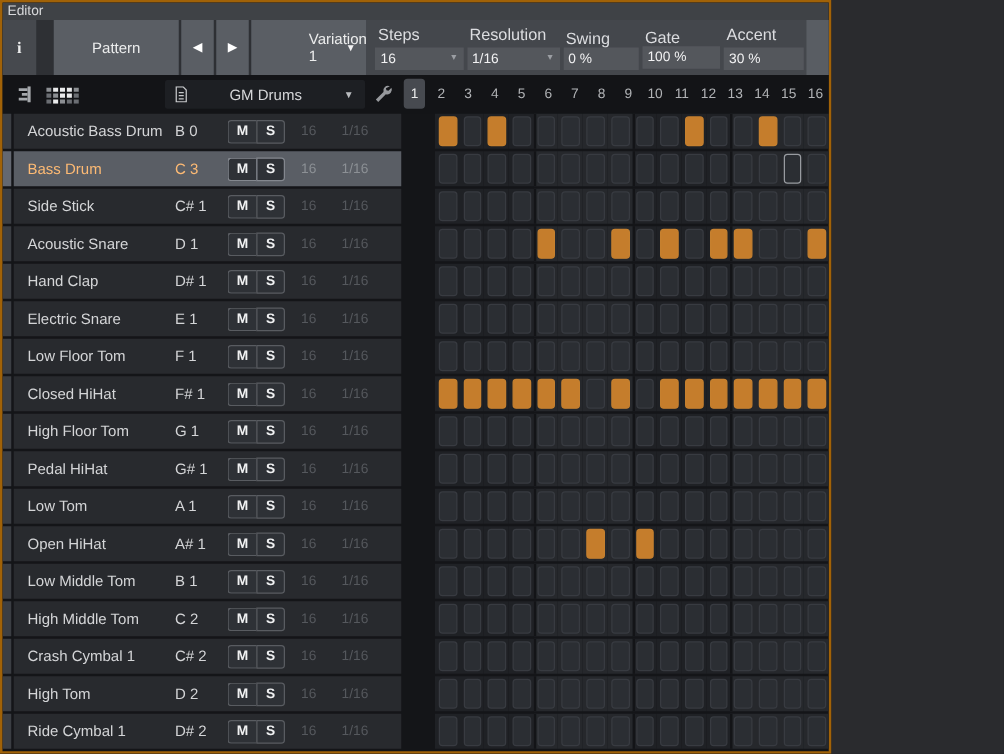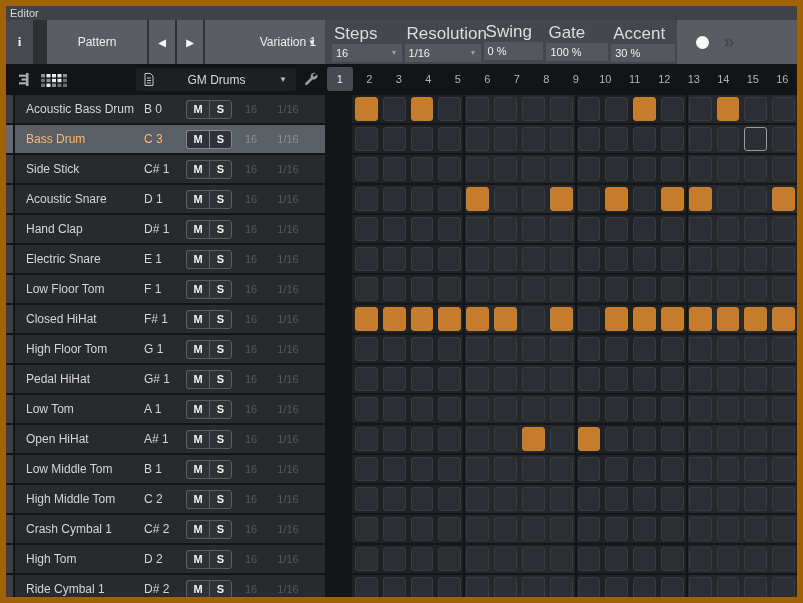--- a/index.html
+++ b/index.html
@@ -1,37 +1,37 @@
 <!DOCTYPE html>
 <html><head>
 <meta charset="utf-8">
 <style>
   html,body { margin:0; padding:0; background:#2a2b2e; }
   .window {
-    width:803px; height:603px; box-sizing:border-box;
-    border:6px solid #a16207; background:#141518;
+    width:665px; height:603px; box-sizing:border-box;
+    border:2px solid #a16207; background:#141518;
     font-family:"Liberation Sans","DejaVu Sans",sans-serif;
     overflow:hidden; position:relative;
   }
   
   .titlebar { height:14px; background:#3f4246; color:#d8d9db; font-size:11px; line-height:14px; padding-left:4px; }
 
   
   .toolbar { height:44px; display:flex; background:#2e3034; }
   .tb-left { width:319px; display:flex; background:#2e3034; }
   .btn { background:#5a5e64; color:#eceded; font-size:12px; display:flex; align-items:center; justify-content:center; margin-right:2px; cursor:default; }
   .btn-info { width:27px; background:#46494e; font-weight:bold; font-size:13px; font-family:"Liberation Serif",serif; }
   .btn-pattern { width:100px;margin-left:12px; }
   .btn-arrow { width:26px; font-size:10px; color:#ffffff; }
   .btn-variation { flex:1; position:relative; margin-right:0;padding-left:46px; }
   .btn-variation .dd { position:absolute; right:9px; top:50%; transform:translateY(-50%); font-size:8px; color:#f2f2f3; }
 
   .tb-params { width:352px; background:#44474c; display:flex; box-sizing:border-box; padding:3px 2px 4px 7px; }
   .param { display:flex; flex-direction:column; justify-content:space-between; margin-right:3px; }
-  .param-label { font-size:17px; color:#dcdde0; padding:1px 0 0 2px; white-space:nowrap; }
+  .param-label { font-size:13px; color:#dcdde0; padding:1px 0 0 2px; white-space:nowrap; }
   .param-value { height:18px; background:#54575c; color:#f2f2f3; font-size:11px; line-height:18px; padding-left:4px; display:flex; align-items:center; }
   .param-value .dd { margin-left:auto; font-size:7px; color:#9b9ea3; padding-right:4px; }
   .p-steps { width:72px; } .p-res { width:76px; } .p-swing { width:62px;justify-content:flex-end; } .p-gate { width:64px;justify-content:center; } .p-accent { width:66px; margin-right:0; }
 
   .tb-right { flex:1; background:#595d63; display:flex; align-items:center; }
   .rec-dot { width:13px; height:13px; border-radius:50%; background:#fbfbfc; margin-left:19px; }
   .ffwd { color:#474a4f; font-size:21px; font-weight:bold; margin-left:14px; line-height:1; padding-bottom:3px; }
 
   
   .bar2 { height:31px; background:#131417; display:flex;justify-content:center; }

